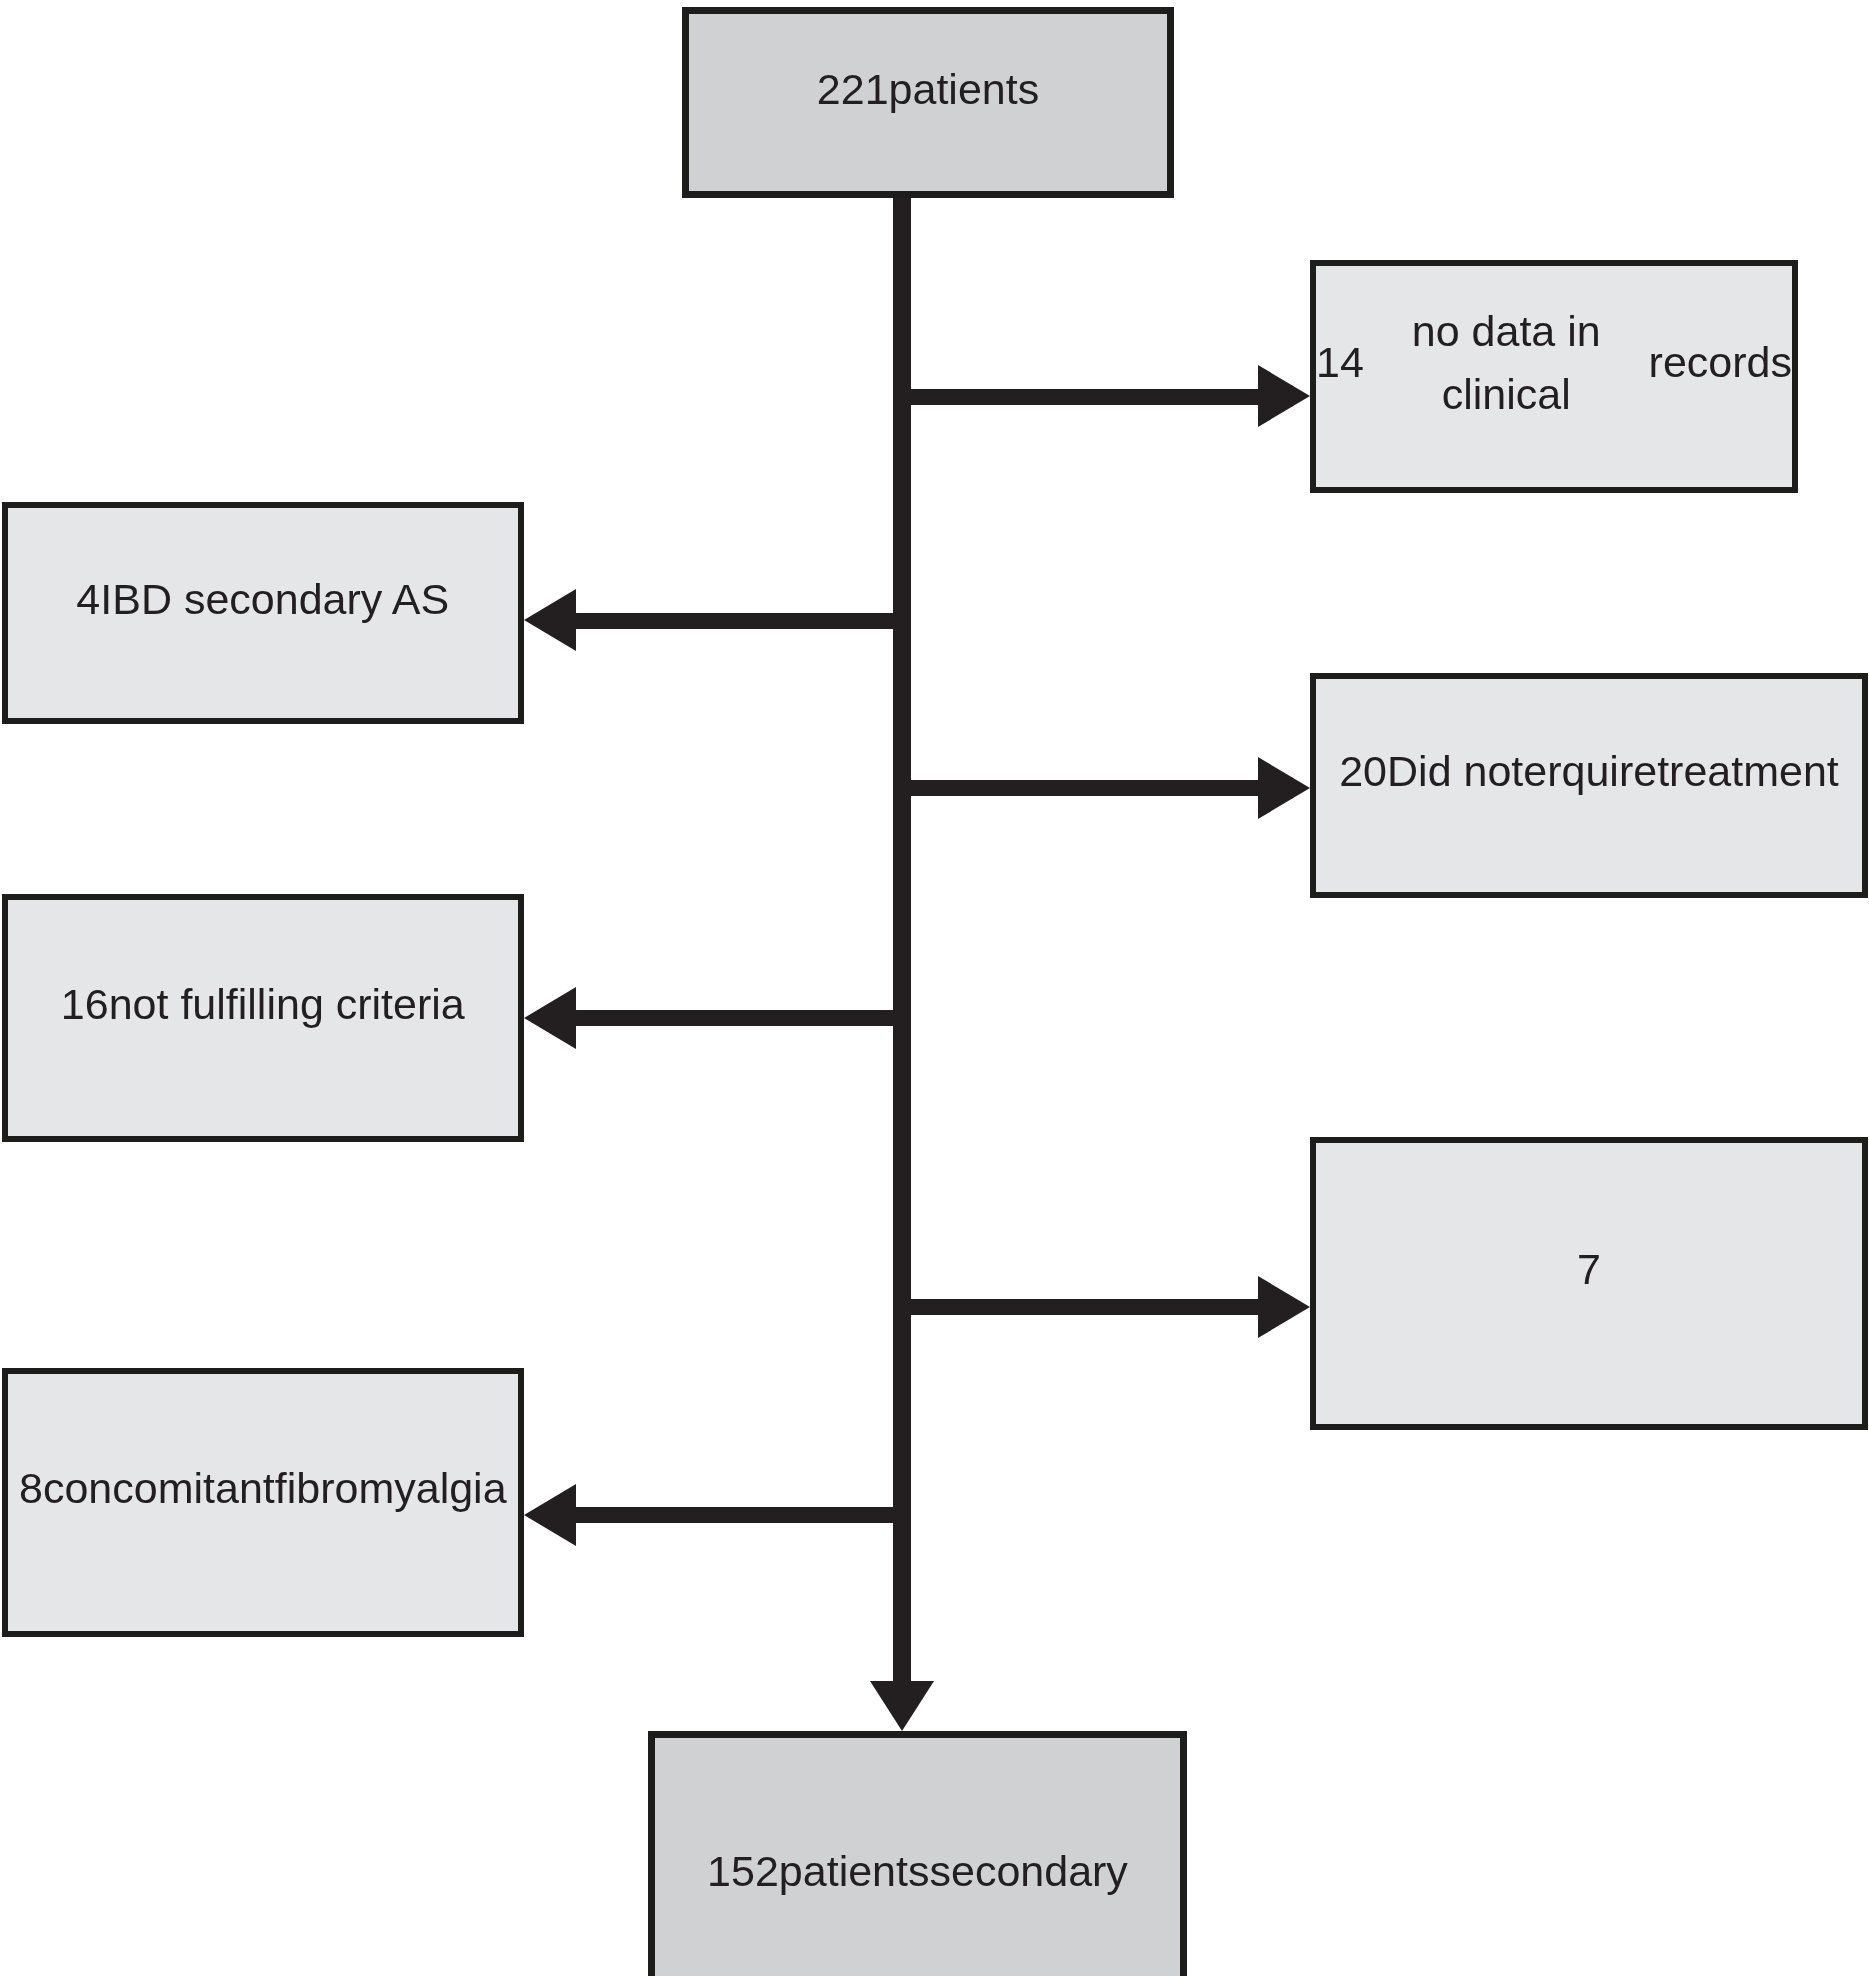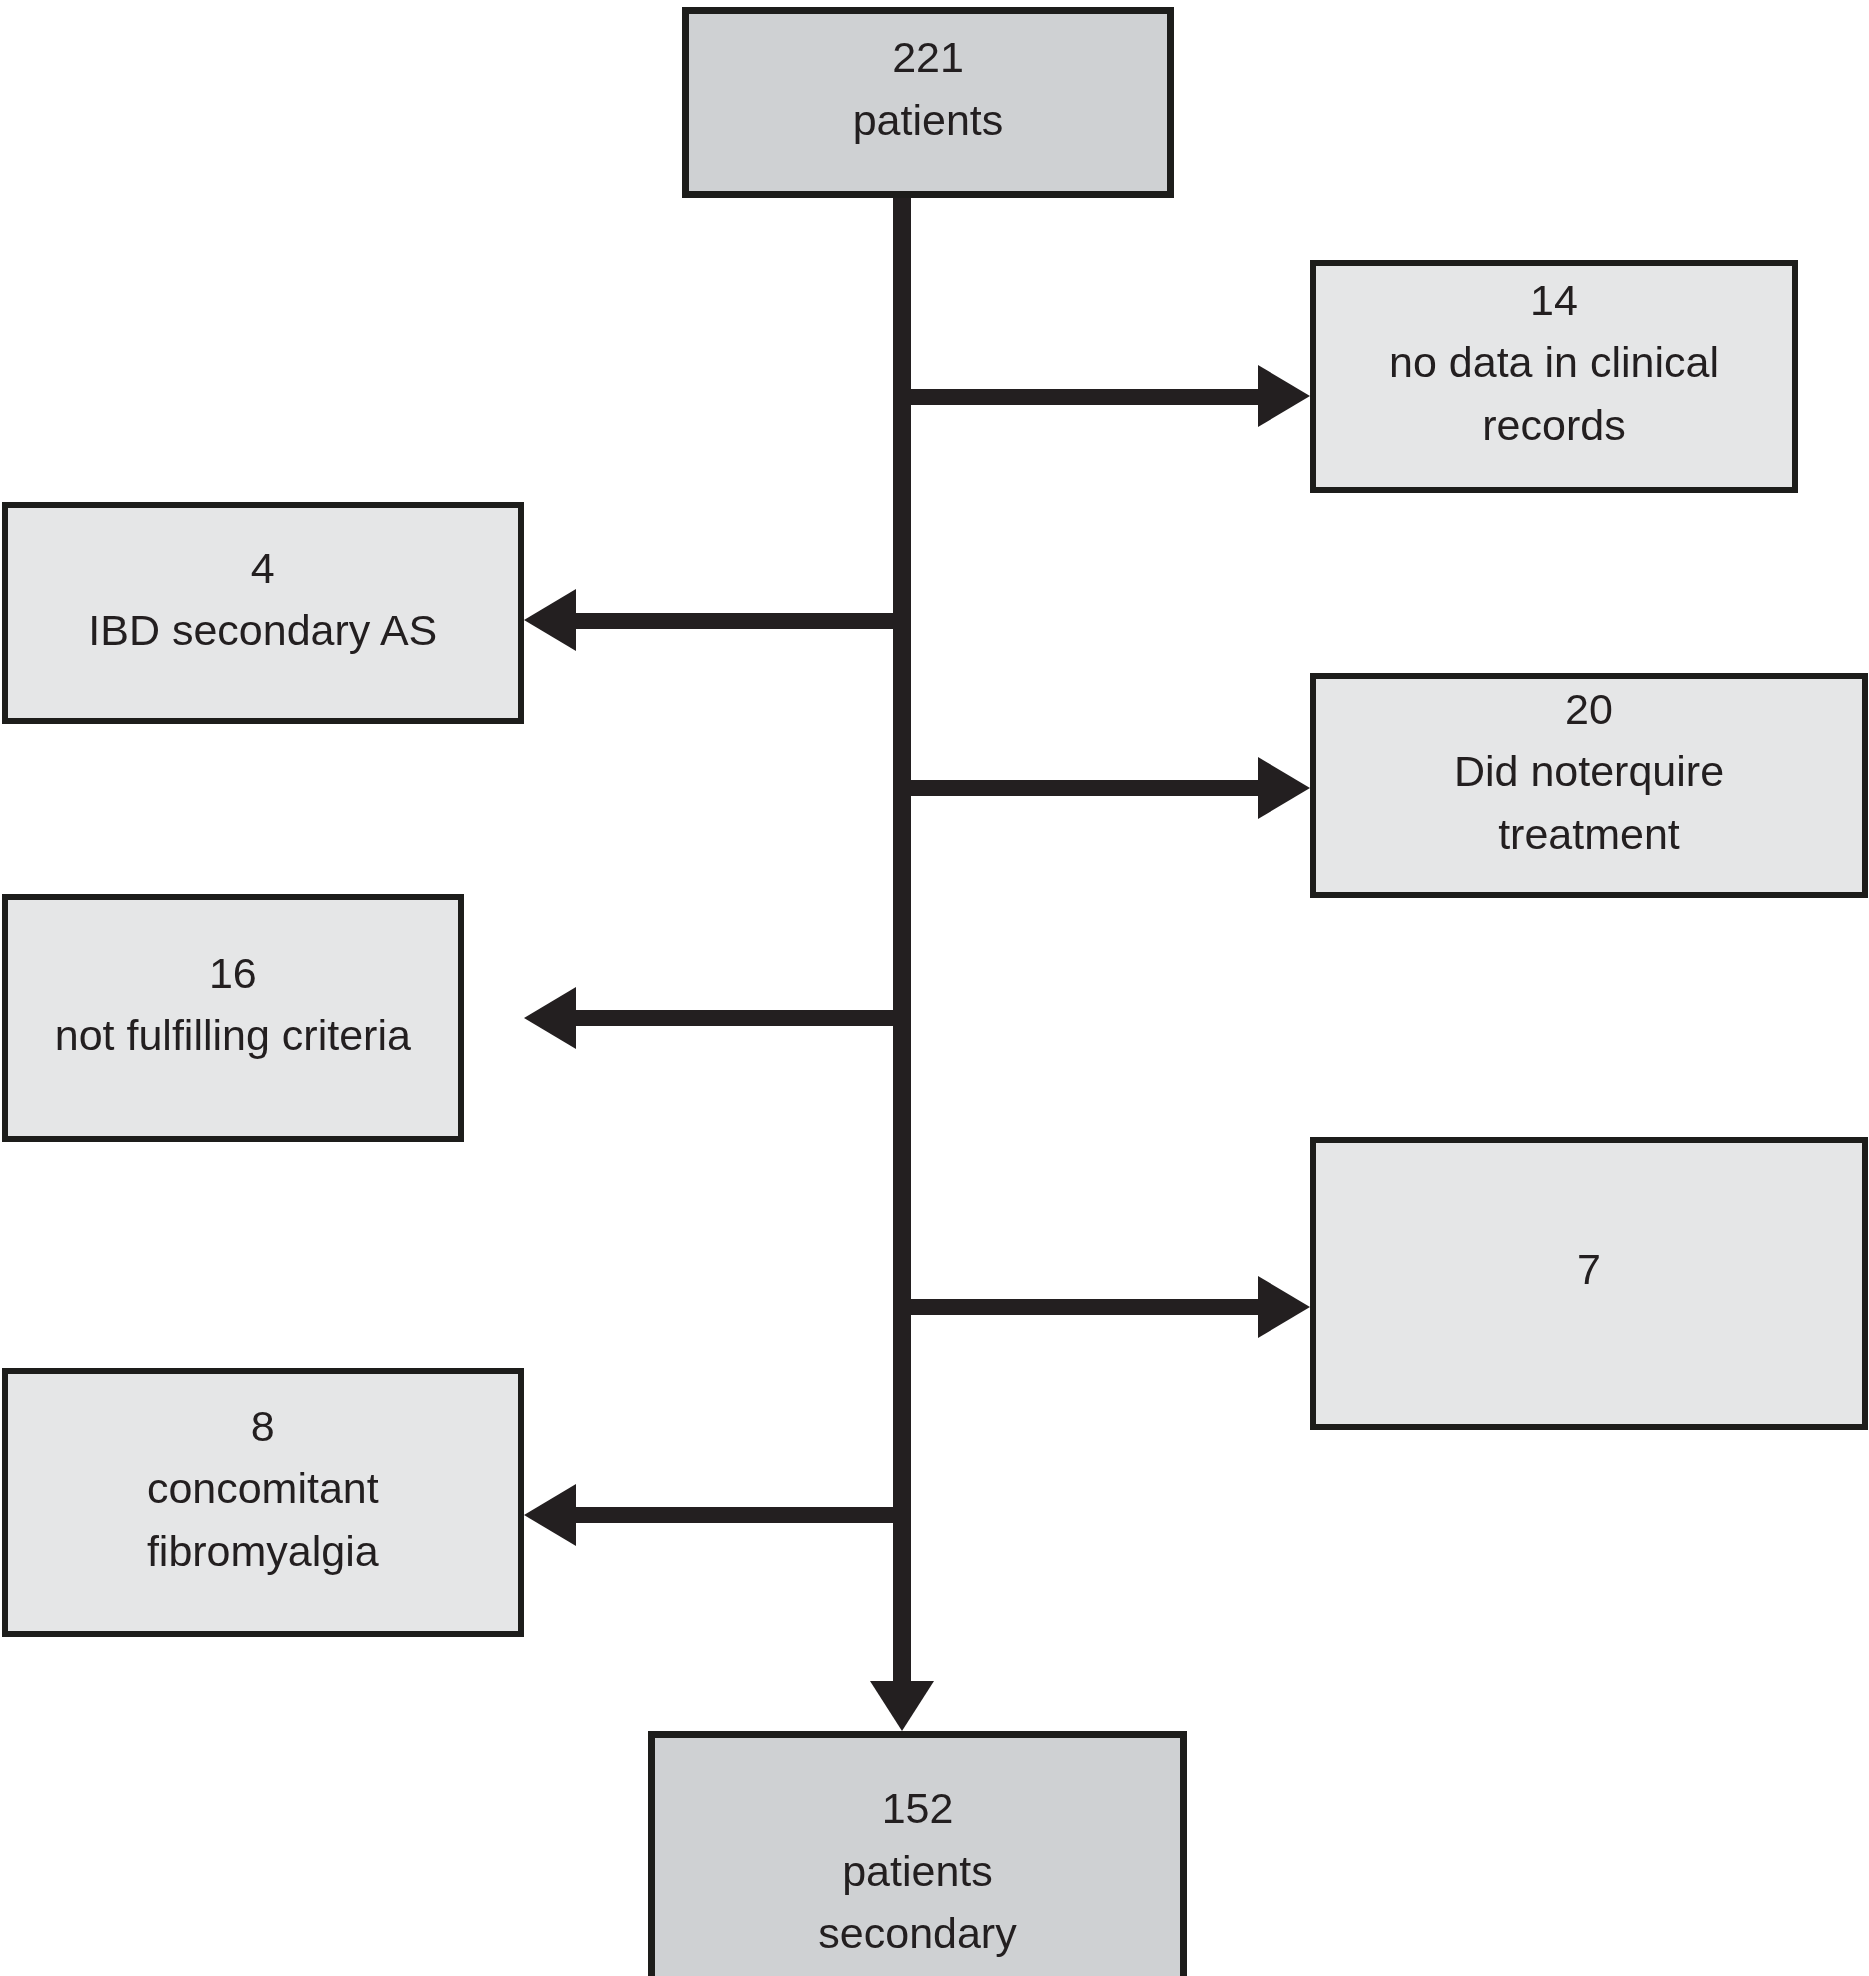--- a/index.html
+++ b/index.html
@@ -13,21 +13,21 @@
     height: 1977px;
     background: #ffffff;
     font-family: "Liberation Sans", sans-serif;
     color: #231f20;
     overflow: hidden;
   }
   .node {
     position: absolute;
     box-sizing: border-box;
     display: flex;
-    flex-direction: column;
+    flex-direction: row;
     align-items: center;
     justify-content: center;
     text-align: center;
     font-size: 43px;
     line-height: 1.45;
     padding-bottom: 28px;
   }
   .node.terminal {
     background: #cfd1d3;
     border: 7.2px solid #1d1d1b;
@@ -59,21 +59,21 @@
     border-left: 32px solid transparent;
     border-right: 32px solid transparent;
     border-top: 50px solid #231f20;
   }
 
   
   #box-total        { left: 682px;  top: 7.2px;    width: 492px; height: 191px; }
   #box-no-data      { left: 1310px; top: 260px;  width: 488px; height: 233px; }
   #box-ibd          { left: 1.8px;    top: 502px;  width: 522px; height: 222px; }
   #box-no-treatment { left: 1310px; top: 673px;  width: 558px; height: 225px; }
-  #box-criteria     { left: 1.8px;    top: 894px;  width: 462px; height: 248px; }
+  #box-criteria     { left: 1.8px;    top: 894px;  width: 522px; height: 248px; }
   #box-neuro        { left: 1310px; top: 1137px; width: 558px; height: 293px; }
   #box-fibro        { left: 1.8px;    top: 1368px; width: 522px; height: 269px; }
   #box-included     { left: 648px;  top: 1731px; width: 539px; height: 308px; }
 
   
   #spine            { left: 893px;  top: 198px;  width: 18px;  height: 1483px; }
   #spine-arrow      { left: 870px;  top: 1681px; }
 
   #branch-no-data        { left: 902px; top: 389px;  width: 358px; height: 16px; }
   #arrow-no-data         { left: 1258px; top: 365px;  }

